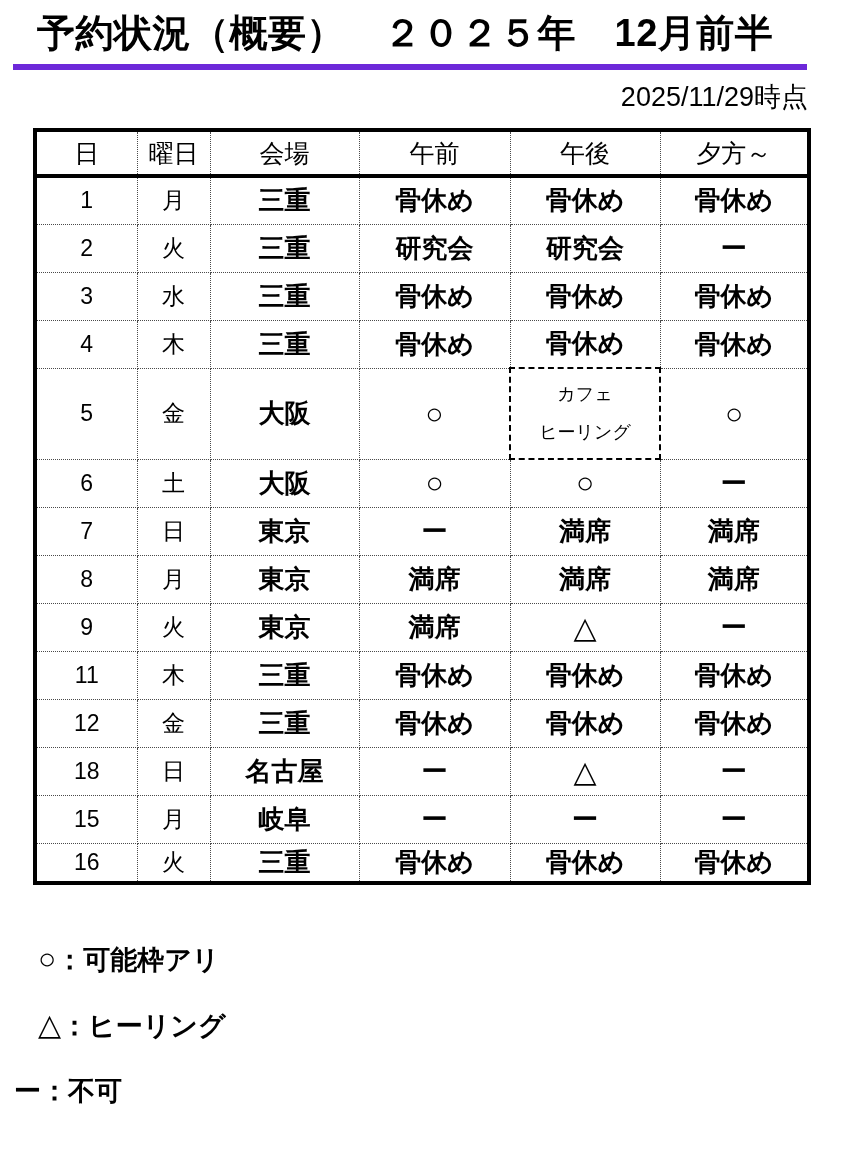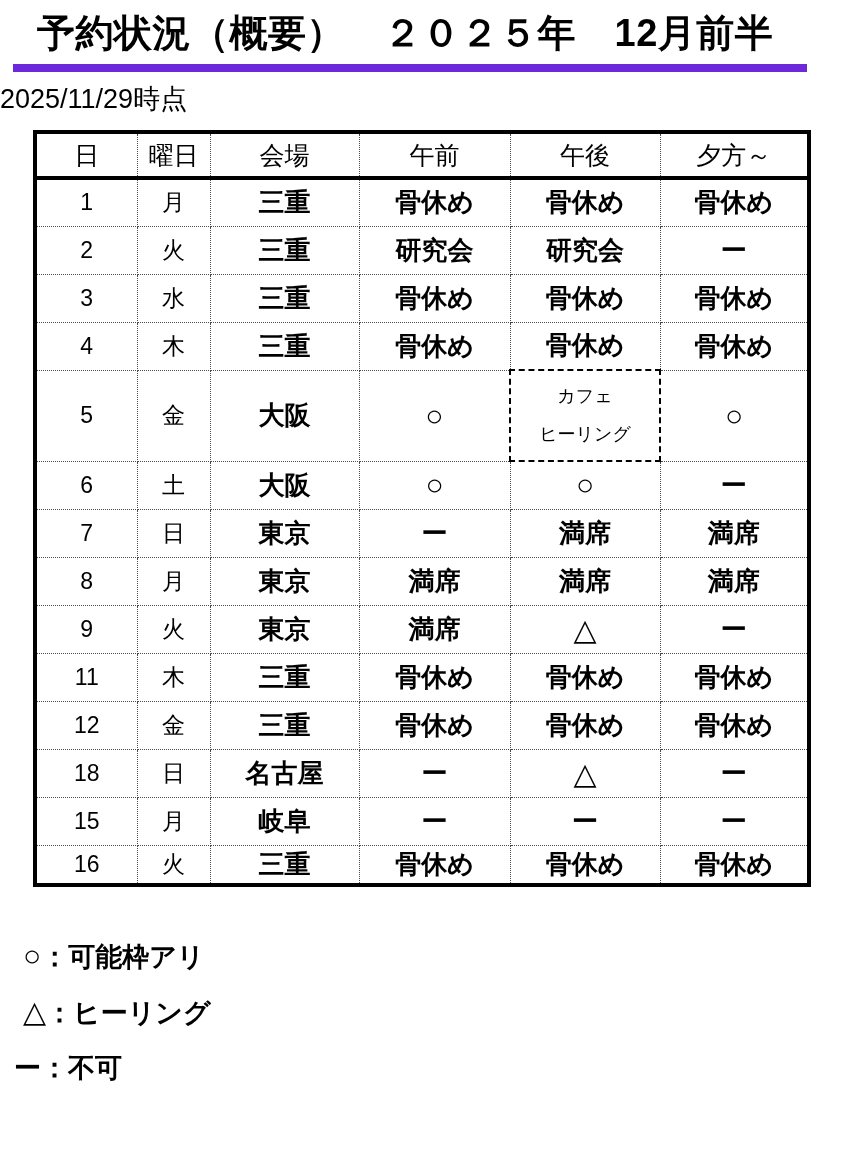--- a/index.html
+++ b/index.html
@@ -15,29 +15,30 @@
     overflow: hidden;
     position: relative;
   }
 
   
   .title {
     display: inline-block;
     margin: 8px 0 0 13px;
     padding: 0 8px 5px 24px;
     min-width: 762px;
-    border-bottom: 8px solid #6d28d9;
+    border-bottom: 6px solid #6d28d9;
     font-size: 38px;
     font-weight: bold;
     white-space: nowrap;
     letter-spacing: 0.5px;
   }
 
   .asof {
     width: 808px;
+    text-align: right;
     font-size: 27px;
     font-weight: normal;
     margin-top: 9px;
   }
 
   
   table.schedule {
     border-collapse: collapse;
     table-layout: fixed;
     margin: 13px 0 0 33px;
@@ -107,24 +108,24 @@
     background: var(--sel-color, #356F51);
     border: 2px solid #fff;
     z-index: 3;
   }
 
   
   .legend {
     margin-top: 52px;
   }
   .legend-row {
-    margin: 0 0 21px 23px;
+    margin: 0 0 21px 38px;
     font-size: 27px;
     font-weight: bold;
-    line-height: 34px;
+    line-height: 44px;
     white-space: nowrap;
   }
   .legend-row .lsym {
     font-weight: normal;
     font-size: 30px;
   }
   .legend-row.dash { margin-left: 14px; }
   .legend-row.dash .lsym {
     font-weight: bold;
     font-size: 27px;

